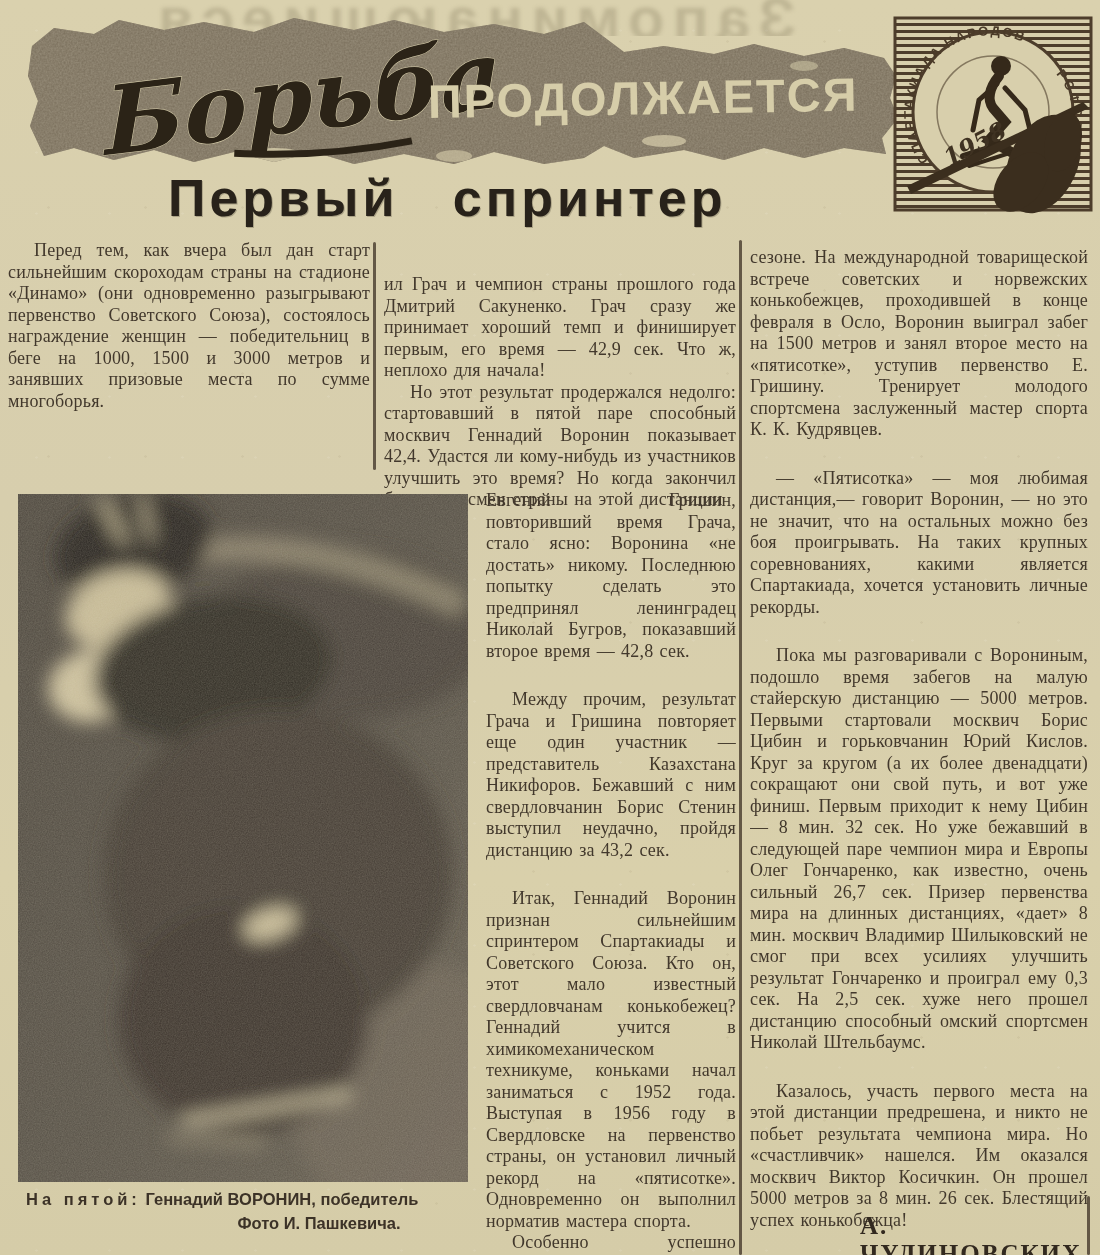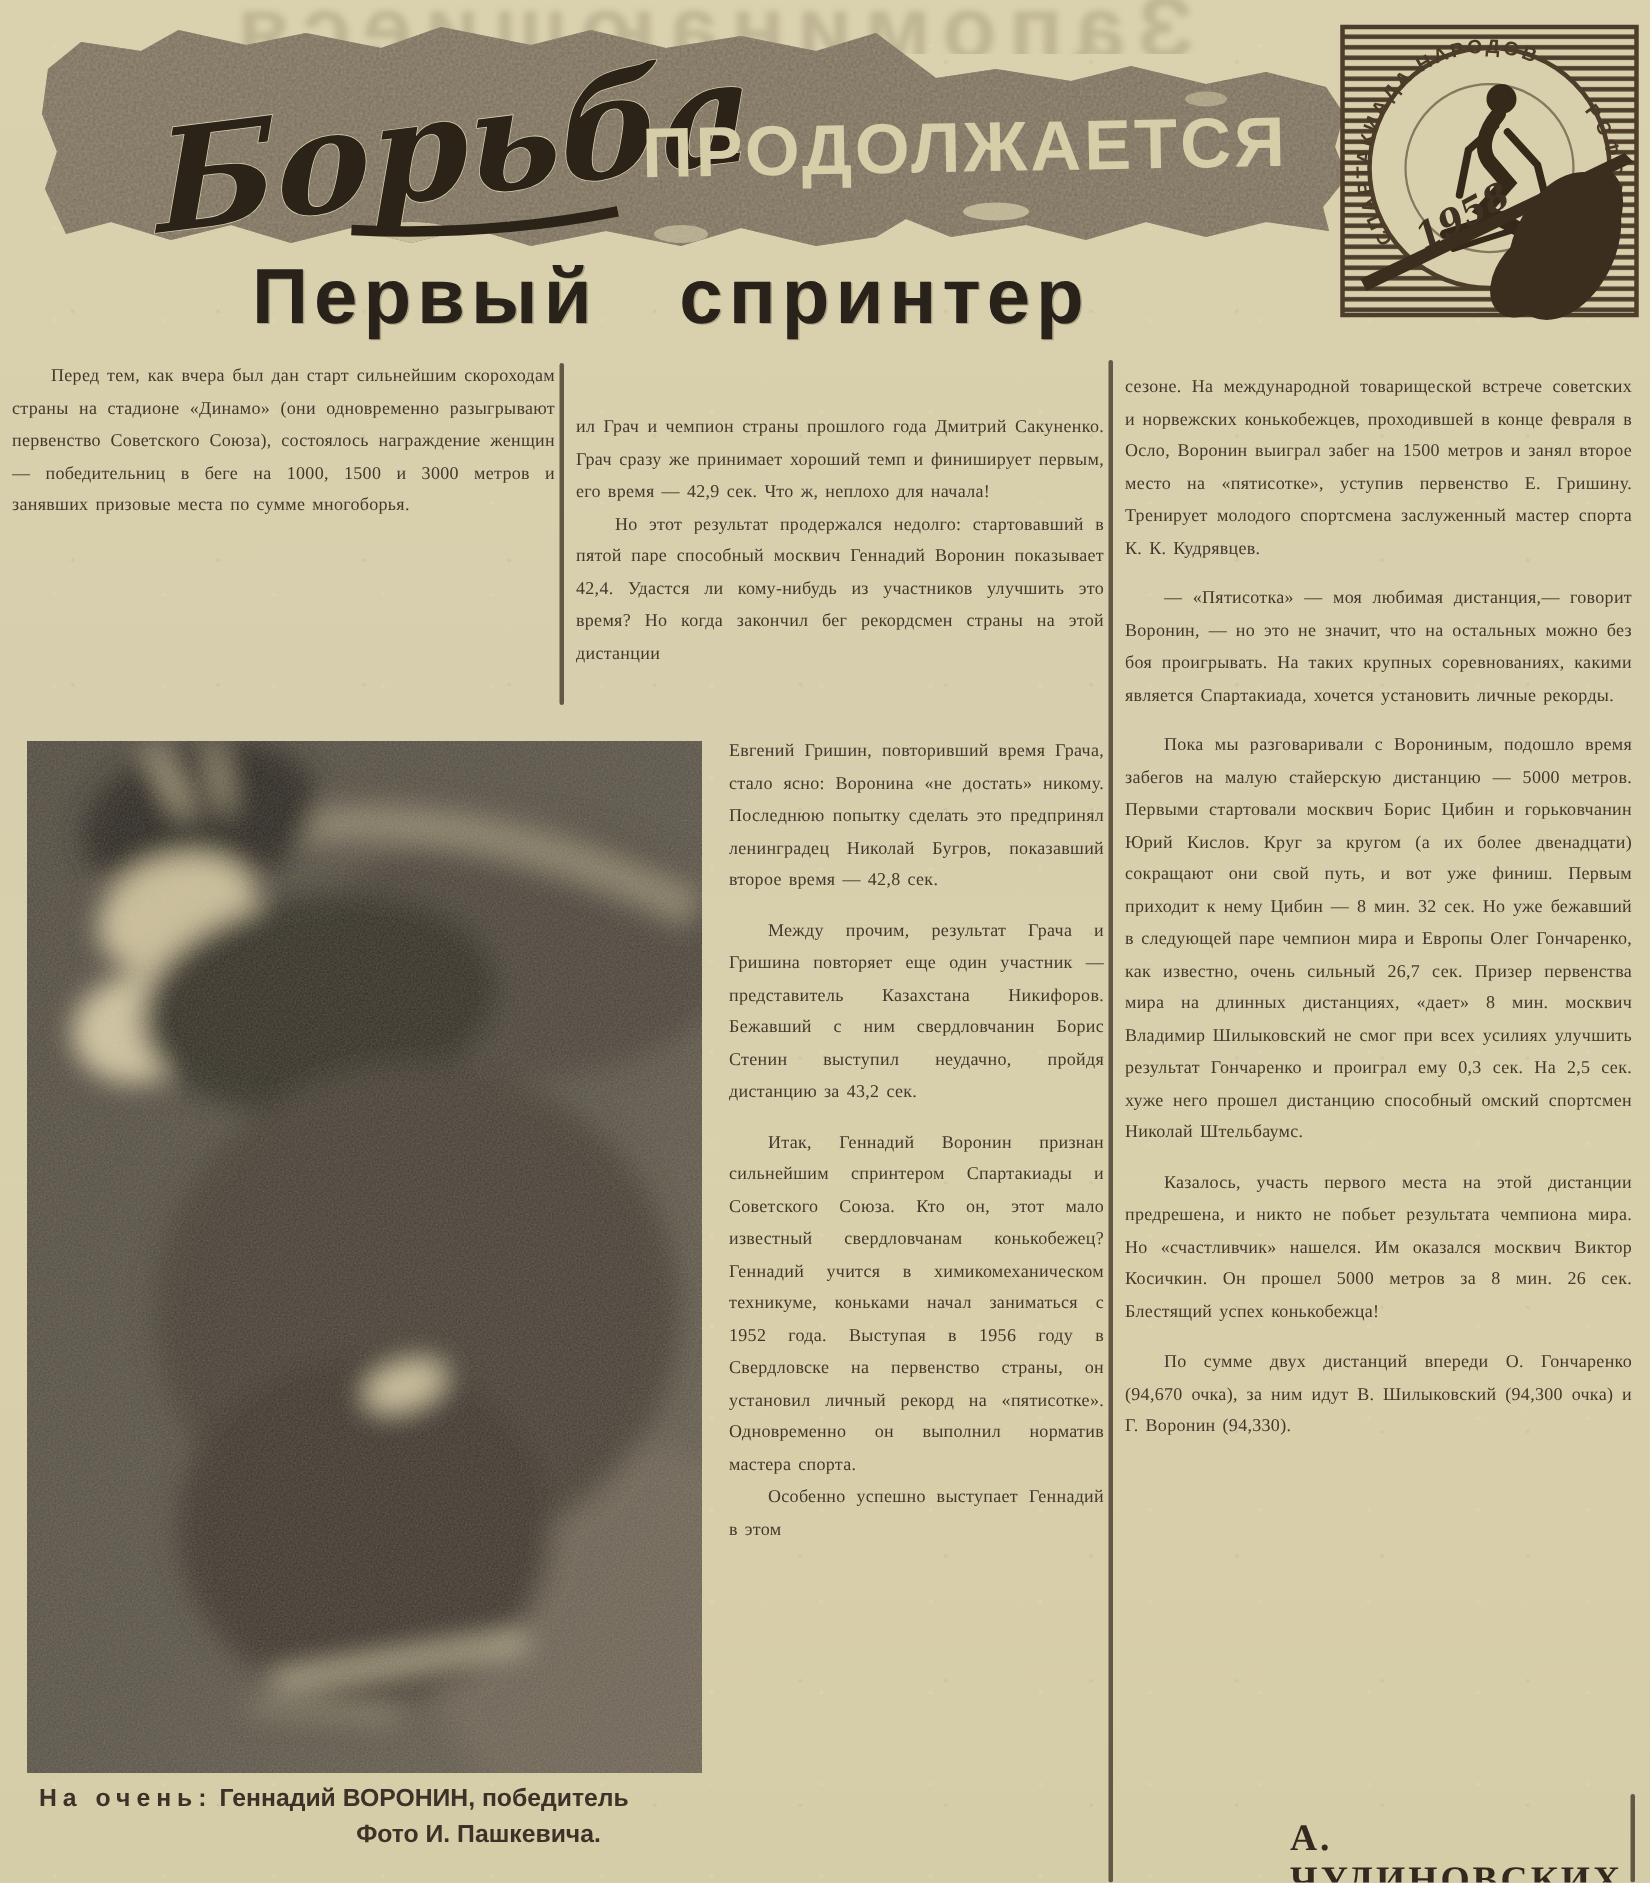--- a/index.html
+++ b/index.html
@@ -34,26 +34,26 @@
   .banner{position:absolute;left:24px;top:6px;}
   .stamp{position:absolute;left:893px;top:14px;}
   .headline{
     position:absolute;left:168px;top:168px;width:560px;margin:0;
     font-family:"Liberation Sans",sans-serif;font-weight:bold;
     font-size:52px;letter-spacing:4px;word-spacing:36px;
     color:#28221a;text-shadow:1px 1px 0 rgba(40,30,20,.25);
   }
   .col{position:absolute;overflow:hidden;}
   .col p{
-    margin:0;font-size:12px;line-height:21.5px;text-align:justify;
+    margin:0;font-size:18px;line-height:21.5px;text-align:justify;
     color:#42382c;word-spacing:1.5px;letter-spacing:.2px;
     hyphens:auto;-webkit-hyphens:auto;
   }
   .col p.ind{text-indent:26px;}
-  .col p.sp{margin-top:12px;}
+  .col p.sp{margin-top:27px;}
   #col1{left:8px;top:240px;width:362px;height:252px;}
   #col2w{left:384px;top:240px;width:352px;height:252px;margin-top:34px;}
   #col2n{left:486px;top:490px;width:250px;height:765px;}
   #col3{left:750px;top:247px;width:338px;height:985px;}
   .vrule{position:absolute;width:3px;background:rgba(70,58,44,.8);border-radius:2px;}
   #rule1{left:373px;top:242px;height:228px;}
   #rule2{left:739px;top:240px;height:1015px;}
   #rule3{left:1087px;top:1196px;height:59px;}
   .photo{position:absolute;left:18px;top:494px;width:450px;height:688px;}
   .caption{
@@ -200,20 +200,20 @@
       <ellipse cx="260" cy="380" rx="175" ry="165" fill="#443e34"></ellipse>
       <ellipse cx="225" cy="525" rx="125" ry="115" fill="#3c362d"></ellipse>
       <ellipse cx="252" cy="430" rx="27" ry="14" fill="#c8bc99" transform="rotate(-18 252 430)"></ellipse>
       <path d="M165,628 L332,600" stroke="#cec2a0" stroke-width="9" opacity=".9"></path>
       <path d="M148,644 L246,650" stroke="#b3a887" stroke-width="5" opacity=".8"></path>
     </g>
     <rect width="450" height="688" filter="url(#pnoise)"></rect>
   </svg>
 
   <div class="caption">
-    <span class="lbl">На очень:</span>
+    <span class="lbl">На пятой:</span>
     <span>Геннадий ВОРОНИН, победитель</span><br>
     <span class="credit">Фото И. Пашкевича.</span>
   </div>
 
   <p class="byline">А. ЧУДИНОВСКИХ.</p>
 
 </div>
 
 </body></html>

